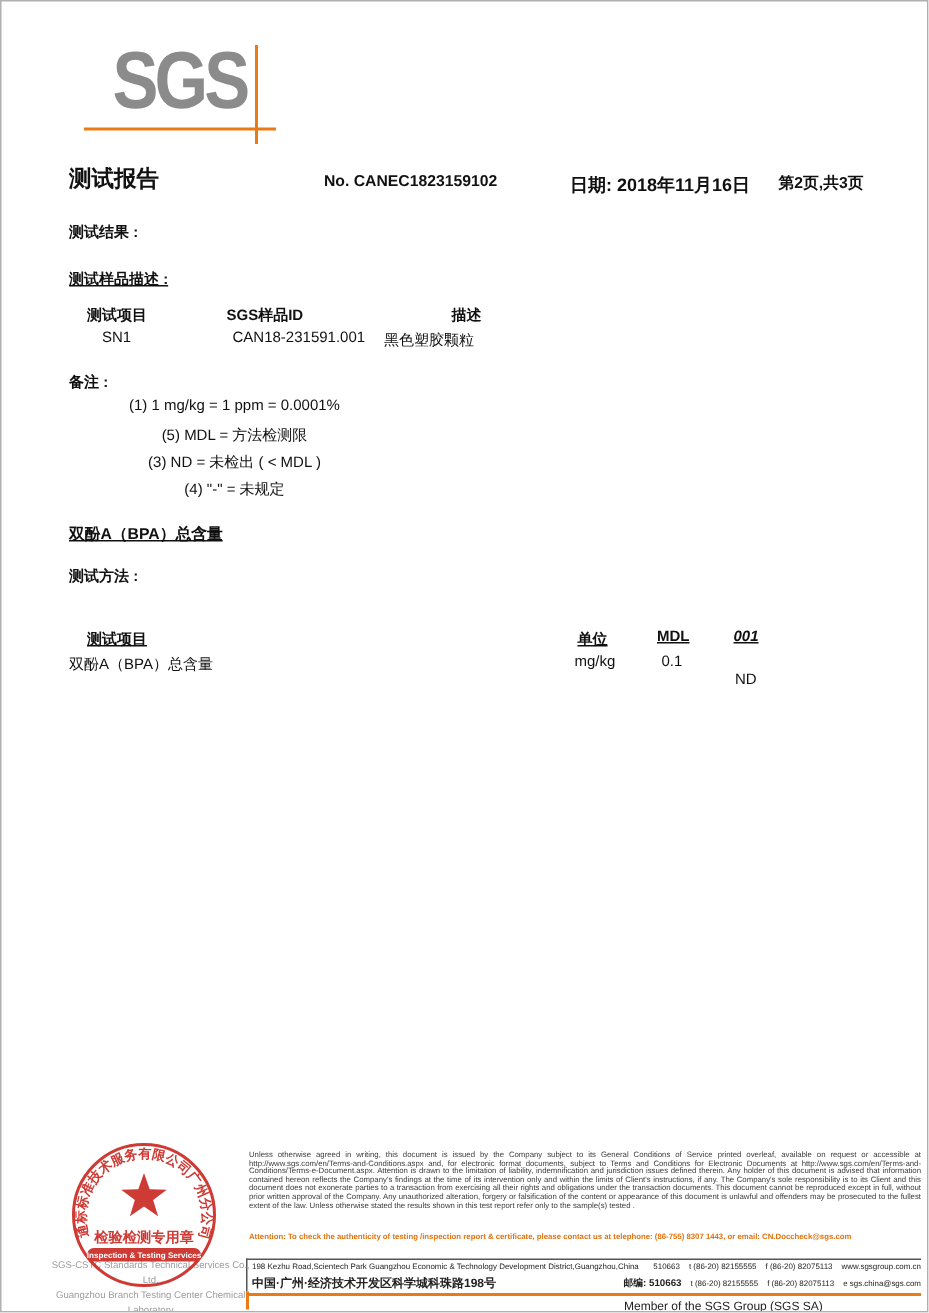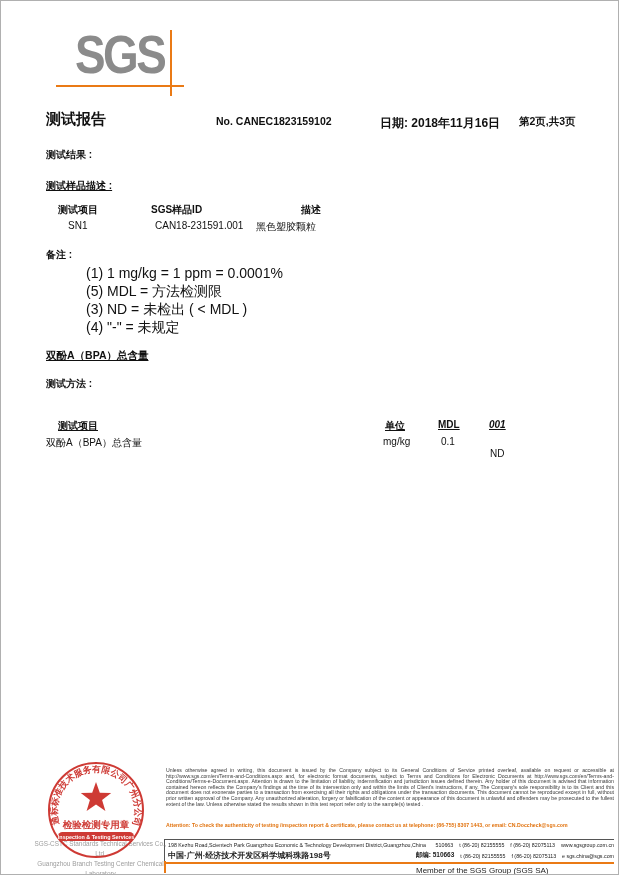--- a/index.html
+++ b/index.html
@@ -36,21 +36,21 @@
 
   .smp-h1 { position:absolute; left:57px;  top:202px; }
   .smp-h2 { position:absolute; left:150px; top:202px; }
   .smp-h3 { position:absolute; left:272px; top:202px;margin-left:28px; }
   .smp-v1 { position:absolute; left:67px;  top:219px; }
   .smp-v2 { position:absolute; left:139px; top:219px;margin-left:15px; }
   .smp-v3 { position:absolute; left:255px; top:219px; }
 
   .notes-label { position:absolute; left:45px; top:247px; }
   .notes-list  { position:absolute; left:85px; top:264px; }
-  .notes-list div { height:18px; font-size:14px; }
+  .notes-list div { height:18px; font-size:10px;text-align:center; }
 
   .bpa-title { position:absolute; left:45px; top:348px; font-size:10.5px; font-weight:bold; text-decoration:underline; }
   .method-label { position:absolute; left:45px; top:376px; }
   .method-text  { position:absolute; left:95px; top:374px; width:500px; font-size:10px; line-height:18px; }
 
   .rt-h-item { position:absolute; left:57px;  top:418px; }
   .rt-h-unit { position:absolute; left:384px; top:418px; }
   .rt-h-mdl  { position:absolute; left:437px; top:418px; }
   .rt-h-001  { position:absolute; left:488px; top:418px; font-style:italic; }
   .rt-v-item { position:absolute; left:45px;  top:435px; }

